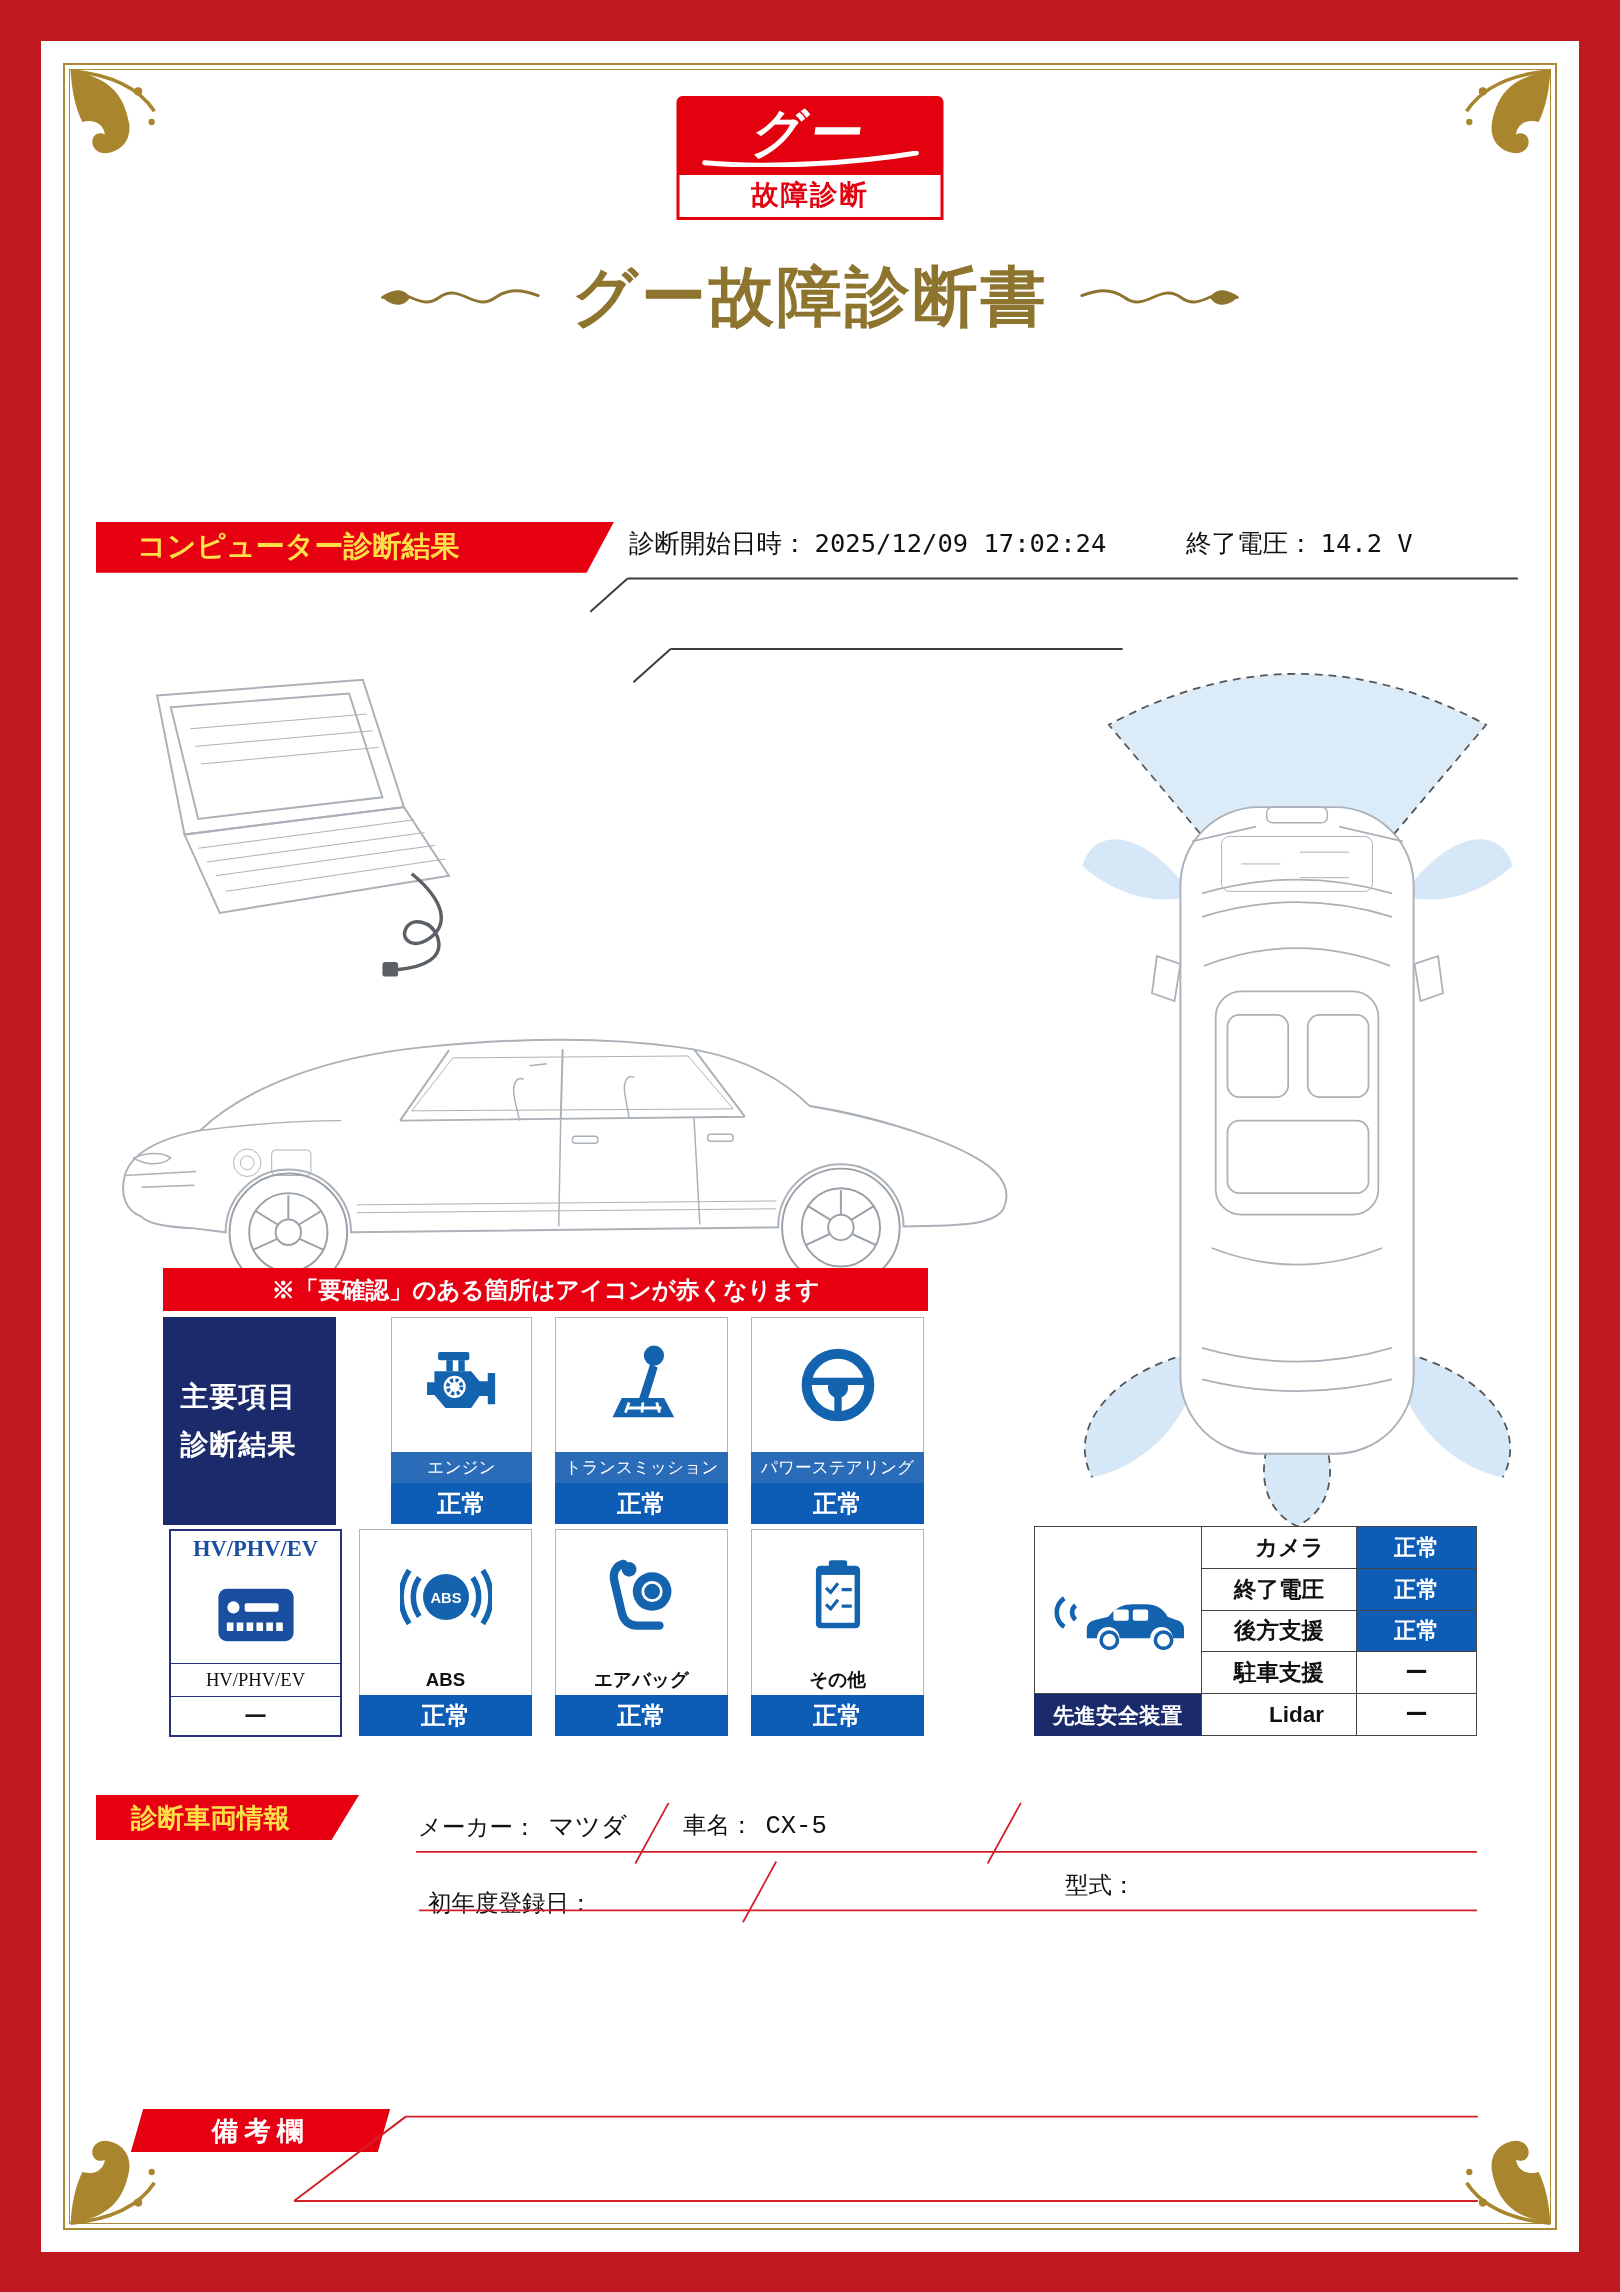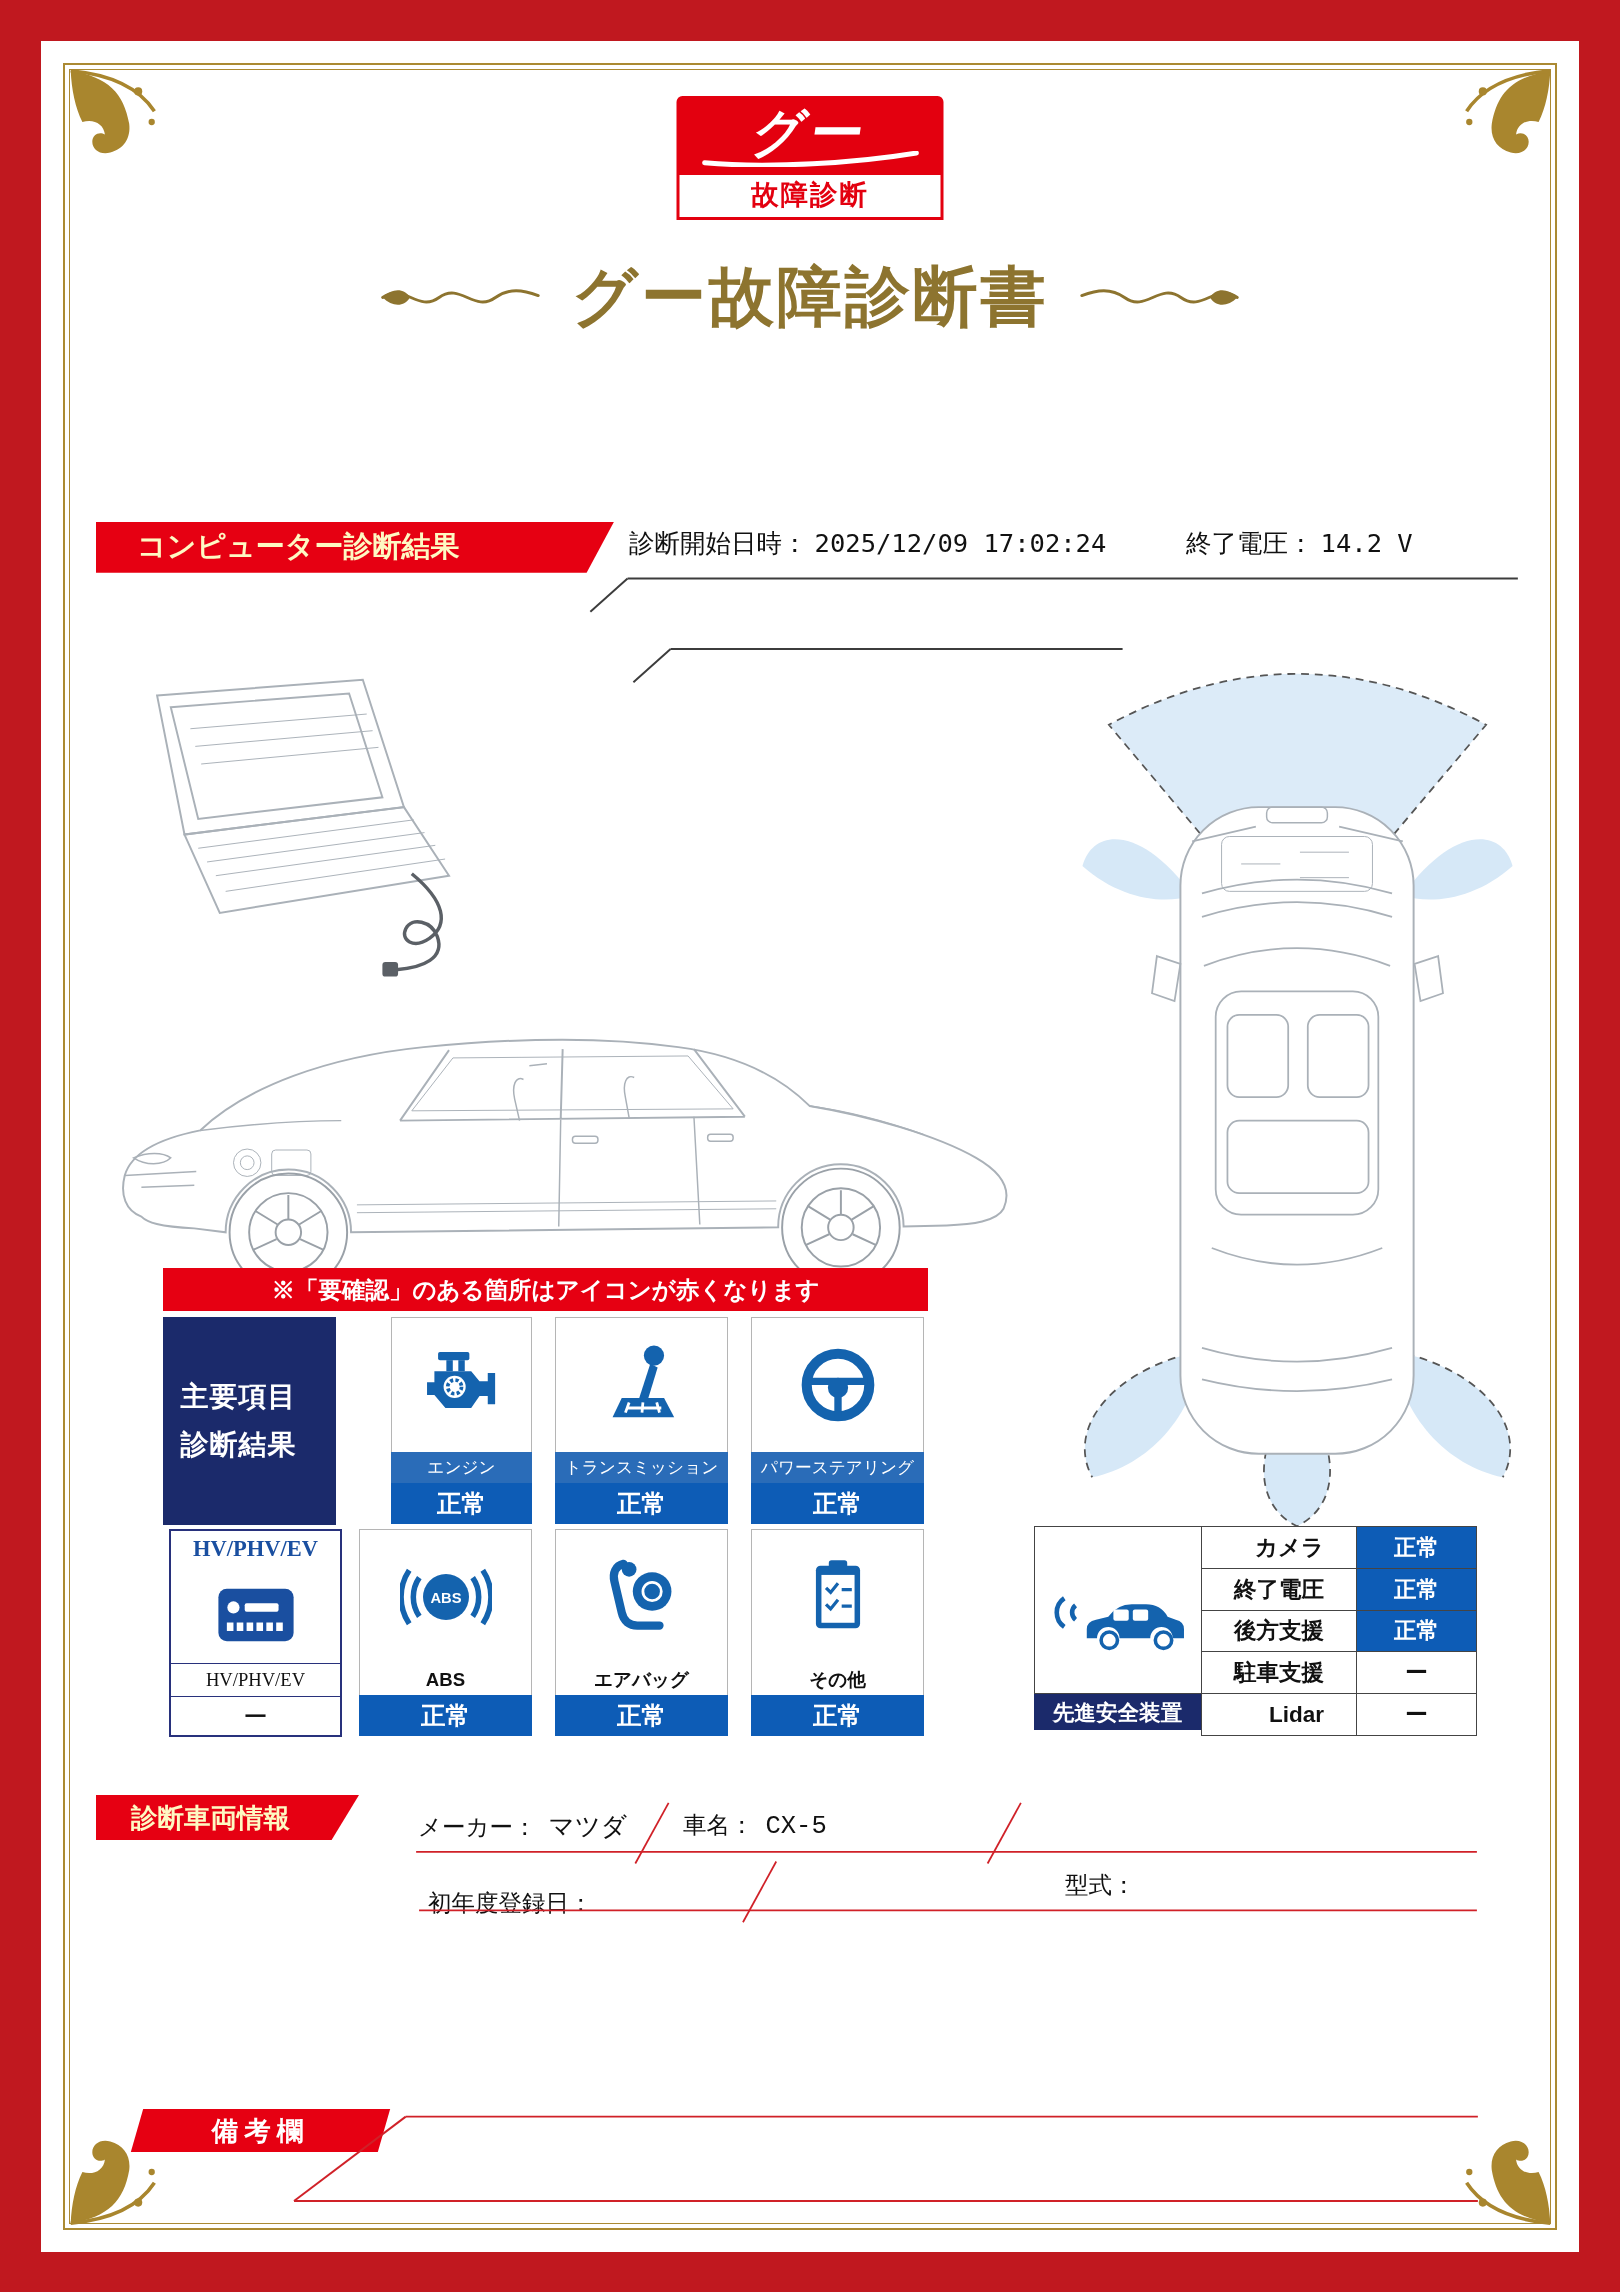--- a/index.html
+++ b/index.html
@@ -25,21 +25,21 @@
                  font-size:27.4px; text-align:center; padding:2px 0 3.9px; letter-spacing:2px; }
 
   
   .title-row { position:absolute; top:214px; left:0; width:100%; height:84px;
                display:flex; align-items:center; justify-content:center; gap:29px; }
   .title { font-size:65px; font-weight:bold; color:#8d742f; letter-spacing:2.9px; }
   .flourish { width:167px; height:35px; }
   .flourish.right { transform:scaleX(-1); }
 
   
-  .red-banner { background:#e60012; color:#fef9c3; font-weight:bold;
+  .red-banner { background:#e60012; color:#fde047; font-weight:bold;
                 clip-path:polygon(0 0, 100% 0, calc(100% - 27.4px) 100%, 0 100%);
                 display:flex; align-items:center; }
 
   
   .diag { position:absolute; left:0; top:469px; width:1538px; height:181px; }
   .diag .red-banner { position:absolute; left:55px; top:11.8px; width:518px; height:51px;
                       font-size:29px; padding-left:41px; }
   .diag-text { position:absolute; font-size:25.5px; color:#111; white-space:nowrap; }
   .diag-lines { position:absolute; inset:0; width:100%; height:100%; }
   .mono { font-family:"DejaVu Sans Mono", monospace; }
@@ -76,21 +76,21 @@
               justify-content:center; font-size:18.6px; color:#111; }
   .hv-status { height:39px; border-top:1px solid #28317c; display:flex; align-items:center;
                justify-content:center; font-size:24.5px; color:#111; }
 
   
   .safety { position:absolute; left:993px; top:1485px; width:443px; height:210px; }
   .safety-icon-box { position:absolute; left:0; top:0; width:167px; height:168px;
                      border:1px solid #444; border-right:none; display:flex; align-items:center;
                      justify-content:center; background:#fff; }
   .safety-icon-box svg { width:133px; height:98px; }
-  .safety-banner { position:absolute; left:0; top:168px; width:167px; height:36px;
+  .safety-banner { position:absolute; left:0; top:168px; width:167px; height:42px;
                    background:#1b2a6b; color:#fff; font-size:21.6px; font-weight:bold;
                    display:flex; align-items:center; justify-content:center; }
   .safety-table { position:absolute; left:167px; top:0; width:276px; height:210px;
                   display:flex; flex-direction:column; border:1px solid #444; background:#fff; }
   .srow { flex:1; display:flex; border-bottom:1px solid #444; }
   .srow:last-child { border-bottom:none; }
   .srow .lbl { width:155px; display:flex; align-items:center; justify-content:flex-end;
                padding-right:32px; font-size:22.5px; font-weight:bold; border-right:1px solid #444;
                background:#fff; color:#111; }
   .srow .val { flex:1; display:flex; align-items:center; justify-content:center;

